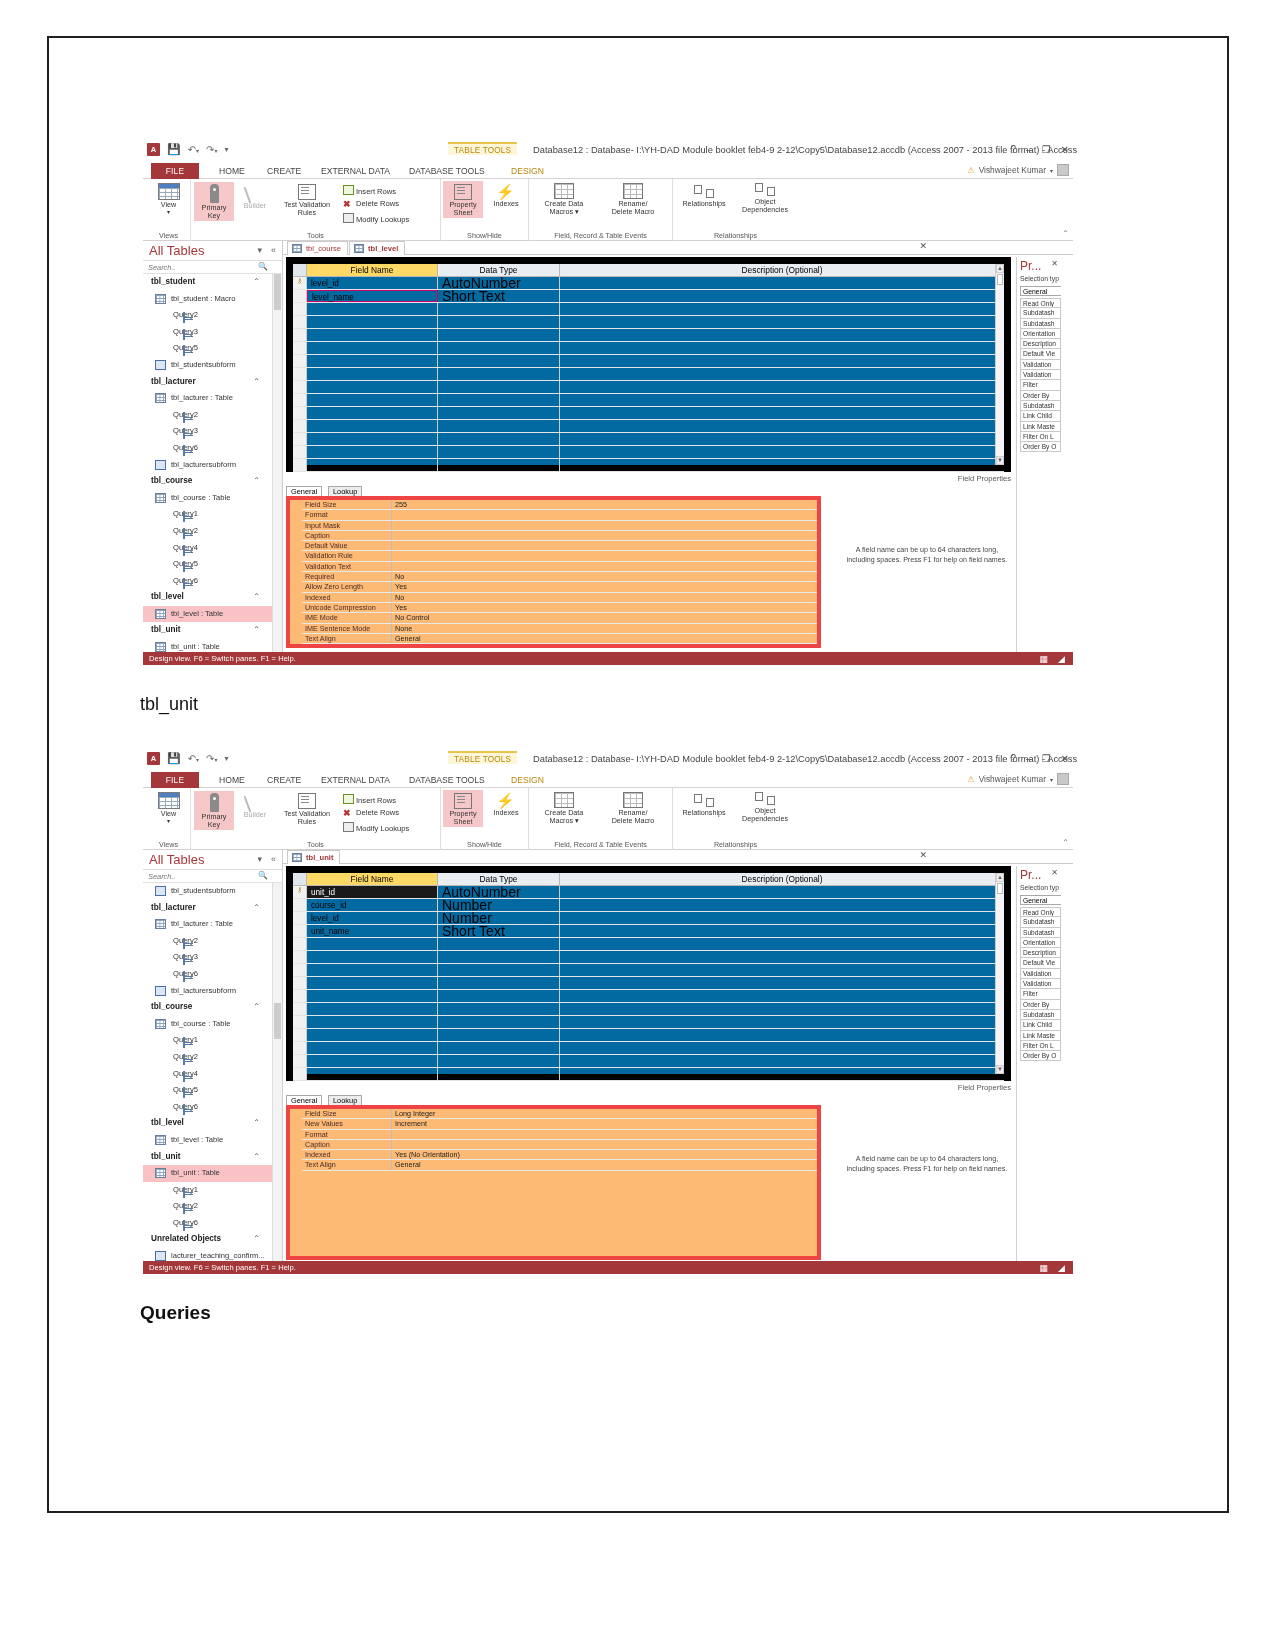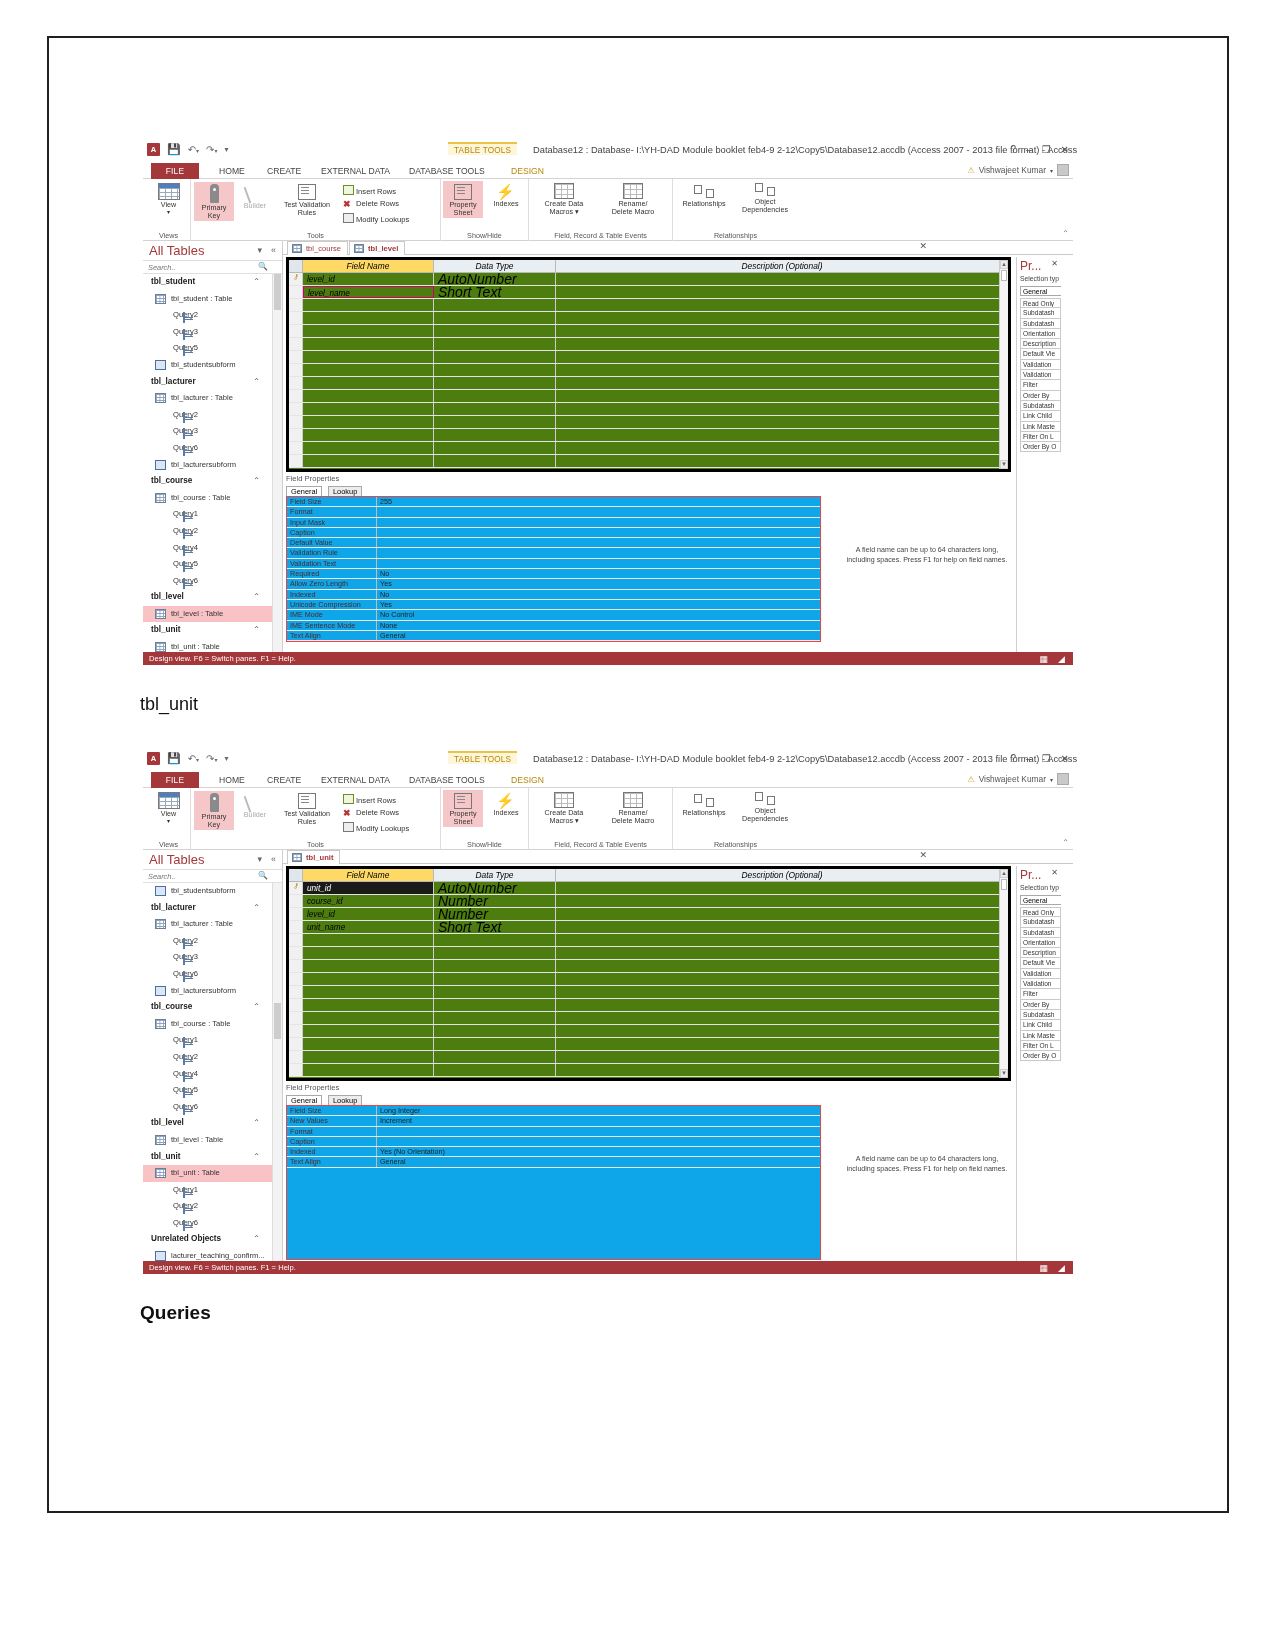--- a/index.html
+++ b/index.html
@@ -116,43 +116,43 @@
   .doc-tab {
     position:absolute; top:0; height:14px; border:1px solid #c9c9c9; border-bottom:none;
     background:#fff; font-size:7.6px; color:#a4373a; padding:0 6px 0 18px; line-height:13px;
   }
   .doc-tab .ti { position:absolute; left:4px; top:2px; width:10px; height:9px; border:1px solid #6b7f99;
       background-image:linear-gradient(#8fa4bd 1px,transparent 1px),linear-gradient(90deg,#8fa4bd 1px,transparent 1px);
       background-size:3.5px 3px; background-color:#fff;}
   .doc-tab.active { font-weight:bold; }
   .close-x { position:absolute; right:4px; top:0px; font-size:9px; color:#555; }
 
-  .grid-wrap { position:relative; border:3px solid #000000; background:#4d7c0f;font-style:italic; }
+  .grid-wrap { position:relative; border:7px solid #000000; background:#0369a1; }
   .gh { display:flex; height:13px; background:#e9eef2; border-bottom:1px solid #b8b8b8; }
   .gh .c0 { width:14px; border-right:1px solid #b8b8b8; background:#dfe6ec; }
   .gh .c1 { width:131px; background:#ffd966; border-right:1px solid #b8b8b8; text-align:center; font-size:8.4px; line-height:13px; }
   .gh .c2 { width:122px; background:#e9eef2; border-right:1px solid #b8b8b8; text-align:center; font-size:8.4px; line-height:13px; }
   .gh .c3 { flex:1; text-align:center; font-size:8.4px; line-height:13px; }
   .grow { display:flex; height:13px; border-bottom:1px solid #e4e4e4; }
   .grow .c0 { width:14px; border-right:1px solid #ccc; background:#f1f1f1; position:relative; font-size:7px; color:#b8860b; text-align:center; }
   .grow .c1 { width:131px; border-right:1px solid #ccc; font-size:8.2px; line-height:13px; padding-left:4px; }
   .grow .c2 { width:122px; border-right:1px solid #ccc; font-size:14px; line-height:13px; padding-left:4px; }
   .grow .c3 { flex:1; }
   .grow.cur .c1 { border:1px solid #c06; }
   .grow.selrow .c1 { background:#1a1a1a; color:#fff; }
   .gscroll { position:absolute; right:0; top:0; bottom:0; width:9px; background:#f5f5f5; border-left:1px solid #ccc; }
   .gscroll .up, .gscroll .dn { position:absolute; left:0; right:0; height:9px; background:#ececec; border:1px solid #cfcfcf; font-size:6px; text-align:center; line-height:7px; color:#666; }
   .gscroll .up { top:0; } .gscroll .dn { bottom:0; }
   .gscroll .thumb { position:absolute; left:1px; right:1px; top:10px; height:11px; background:#fff; border:1px solid #bbb; }
 
-  .fp-title { text-align:left; font-size:7.6px; color:#555; }
+  .fp-title { text-align:right; font-size:7.6px; color:#555; }
   .prop-tabs { position:relative; height:11px; }
   .ptab { position:absolute; top:0; height:11px; border:1px solid #a9a9a9; background:#fff; font-size:7.4px; line-height:10px; padding:0 4px; }
   .ptab.active { border-bottom-color:#fff; }
-  .proptable { border:1px solid #ef4444; background:#0ea5e9; }
+  .proptable { border:4px solid #ef4444; background:#fdba74;padding-left:12px; }
   .prow { display:flex; height:10.3px; border-bottom:1px solid #e8e8e8; }
   .prow .k { width:90px; border-right:1px solid #bdbdbd; font-size:7.2px; line-height:10px; padding-left:3px; color:#4a2a2a; }
   .prow .v { flex:1; font-size:7.2px; line-height:10px; padding-left:3px; color:#222; }
   .hint { position:absolute; font-size:7.1px; color:#444; text-align:center; line-height:1.35; }
 
   
   .propsheet { position:absolute; top:16px; bottom:0; background:#fff; border-left:1px solid #cfcfcf; overflow:hidden; }
   .ps-title { font-size:12px; color:#a4373a; position:absolute; left:3px; top:2px; }
   .ps-close { position:absolute; right:3px; top:2px; font-size:8px; color:#555; }
   .ps-sub { position:absolute; left:3px; top:18px; font-size:6.8px; color:#444; white-space:nowrap; }
@@ -301,21 +301,21 @@
         <div class="np-title">All Tables</div>
         <div class="np-btn" style="right:20px;">▾</div>
         <div class="np-btn" style="right:6px;">«</div>
       </div>
       <div class="np-search">
         <input placeholder="Search.." style="">
         <span class="s-ico">🔍</span>
       </div>
       <div class="np-list" id="w1-navlist">
           <div class="np-group"><span>tbl_student</span><span class="chev">⌃</span></div>
-          <div class="np-item"><span class="oico table"></span><span>tbl_student : Table</span></div>
+          <div class="np-item"><span class="oico table"></span><span>tbl_student : Macro</span></div>
           <div class="np-item"><span class="oico query"></span><span>Query2</span></div>
           <div class="np-item"><span class="oico query"></span><span>Query3</span></div>
           <div class="np-item"><span class="oico query"></span><span>Query5</span></div>
           <div class="np-item"><span class="oico form"></span><span>tbl_studentsubform</span></div>
           <div class="np-group"><span>tbl_lacturer</span><span class="chev">⌃</span></div>
           <div class="np-item"><span class="oico table"></span><span>tbl_lacturer : Table</span></div>
           <div class="np-item"><span class="oico query"></span><span>Query2</span></div>
           <div class="np-item"><span class="oico query"></span><span>Query3</span></div>
           <div class="np-item"><span class="oico query"></span><span>Query6</span></div>
           <div class="np-item"><span class="oico form"></span><span>tbl_lacturersubform</span></div>

